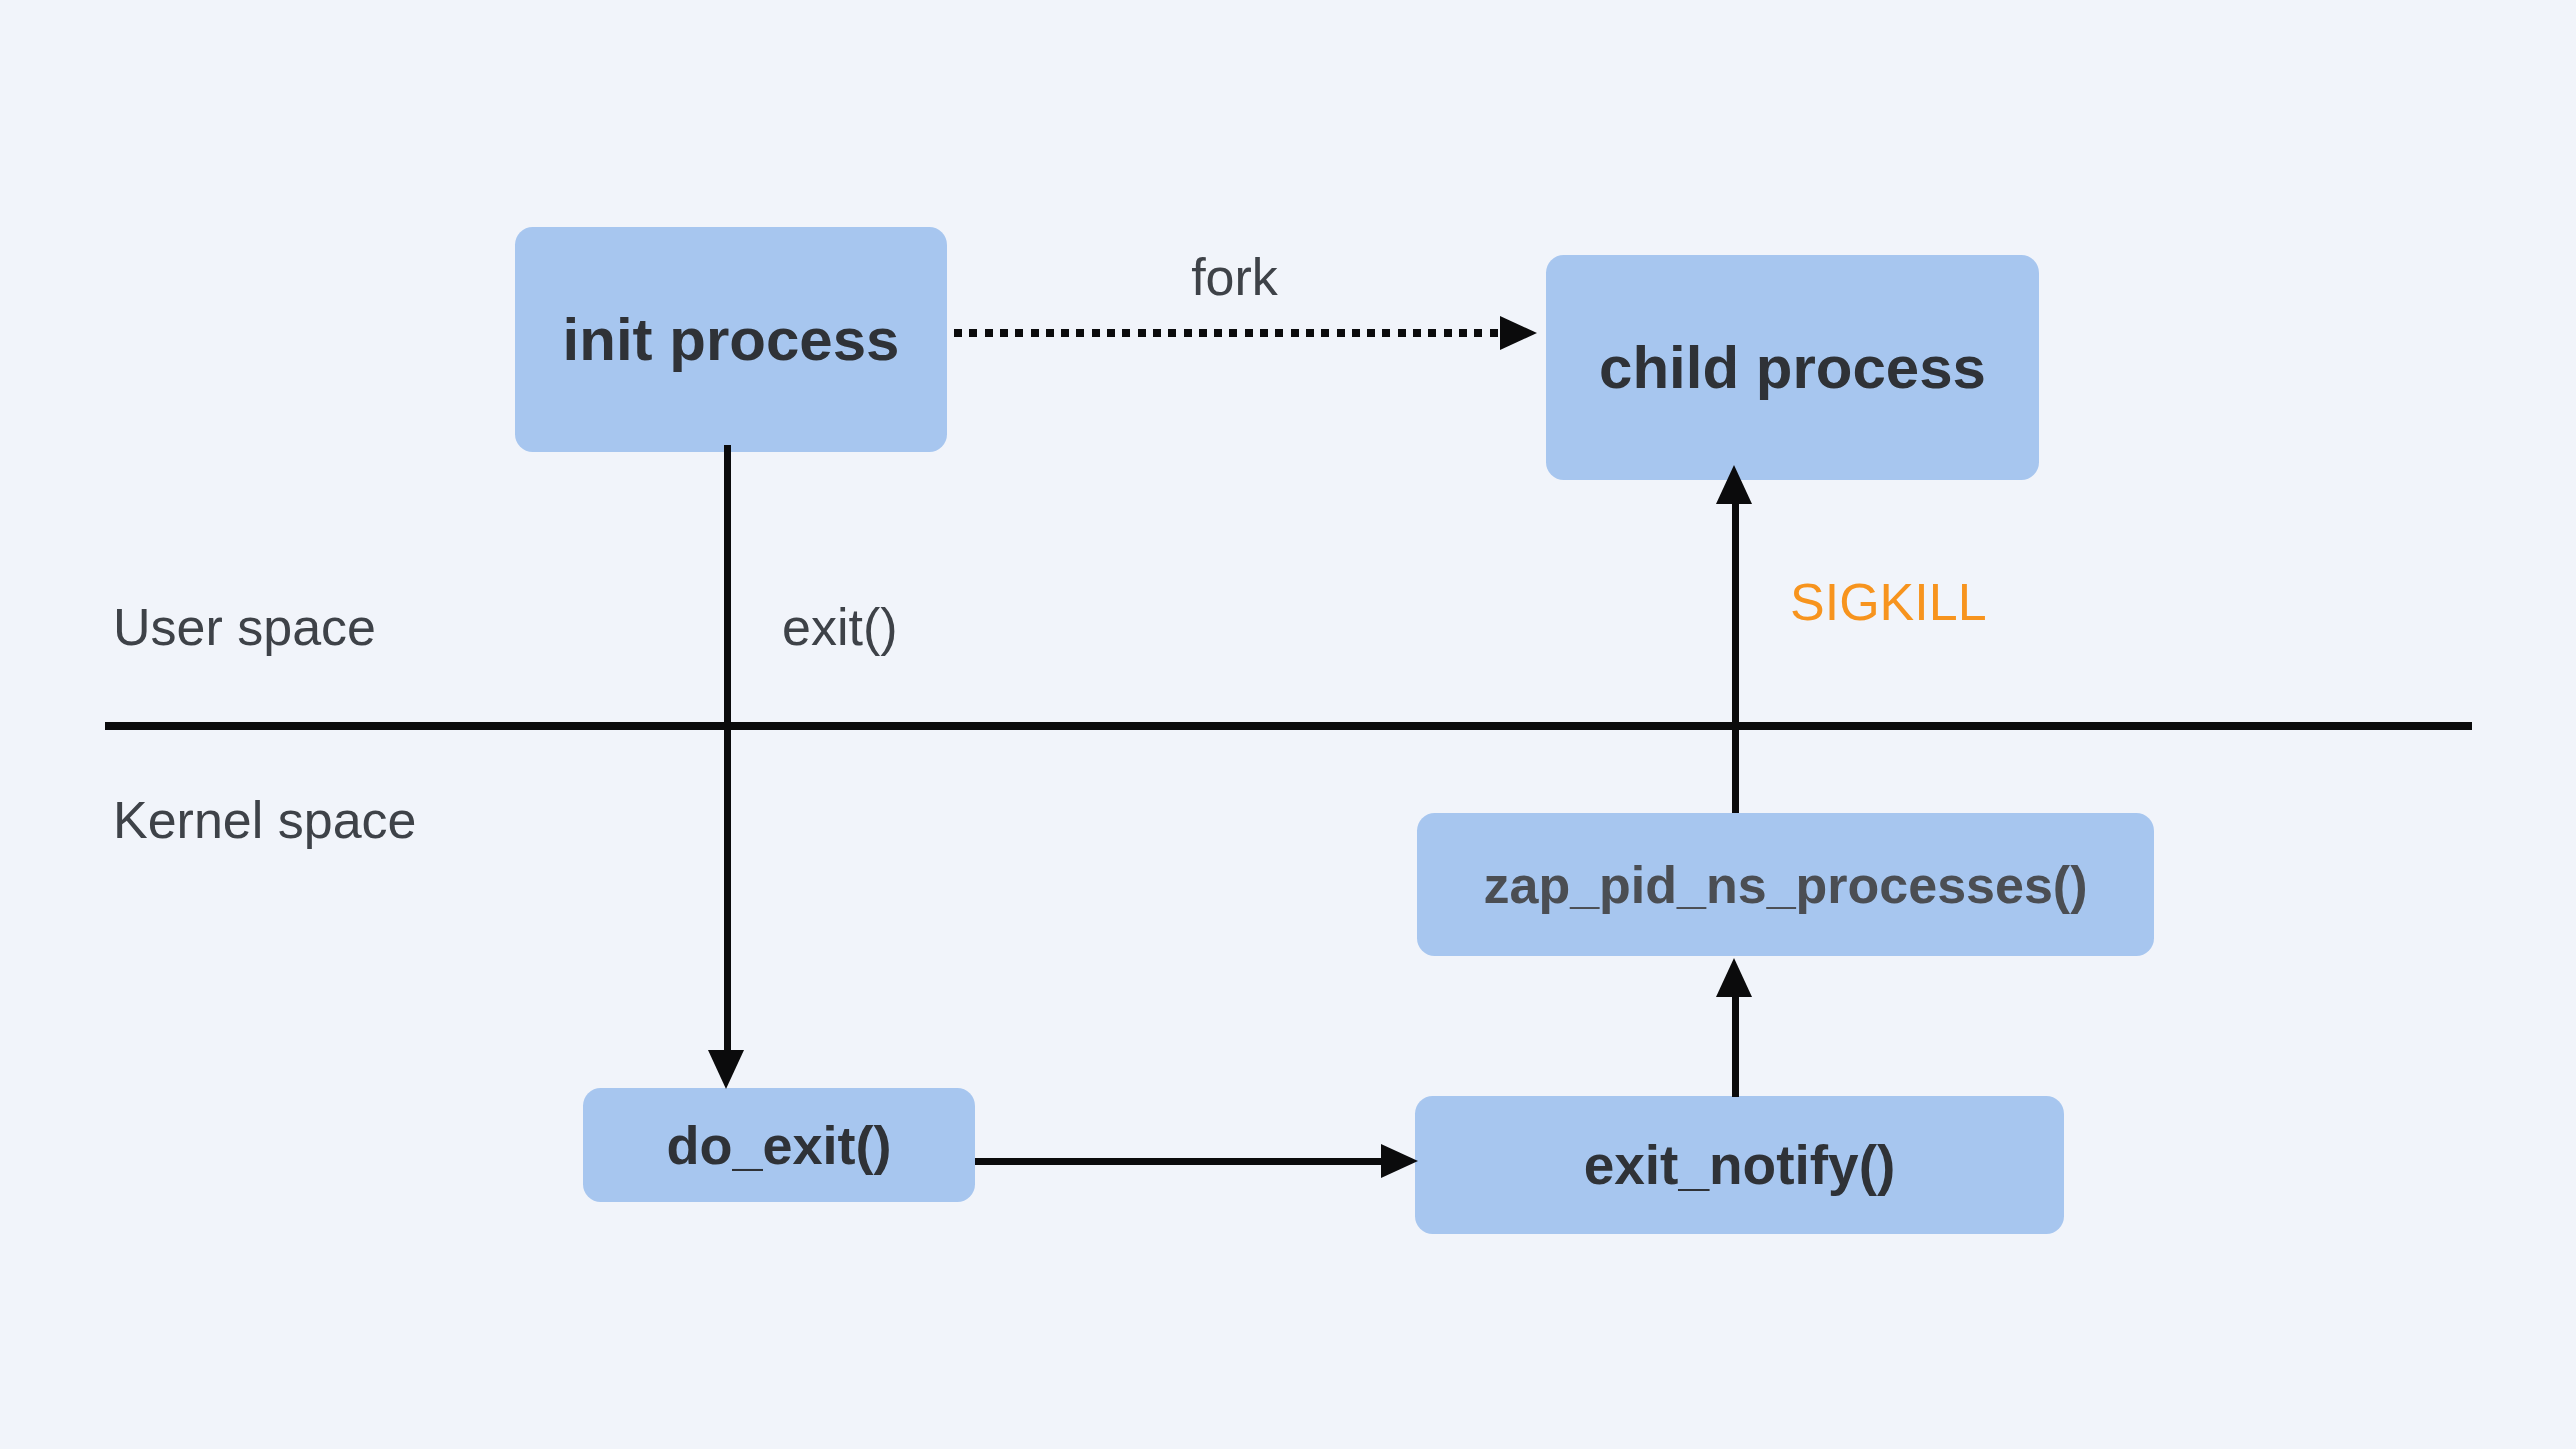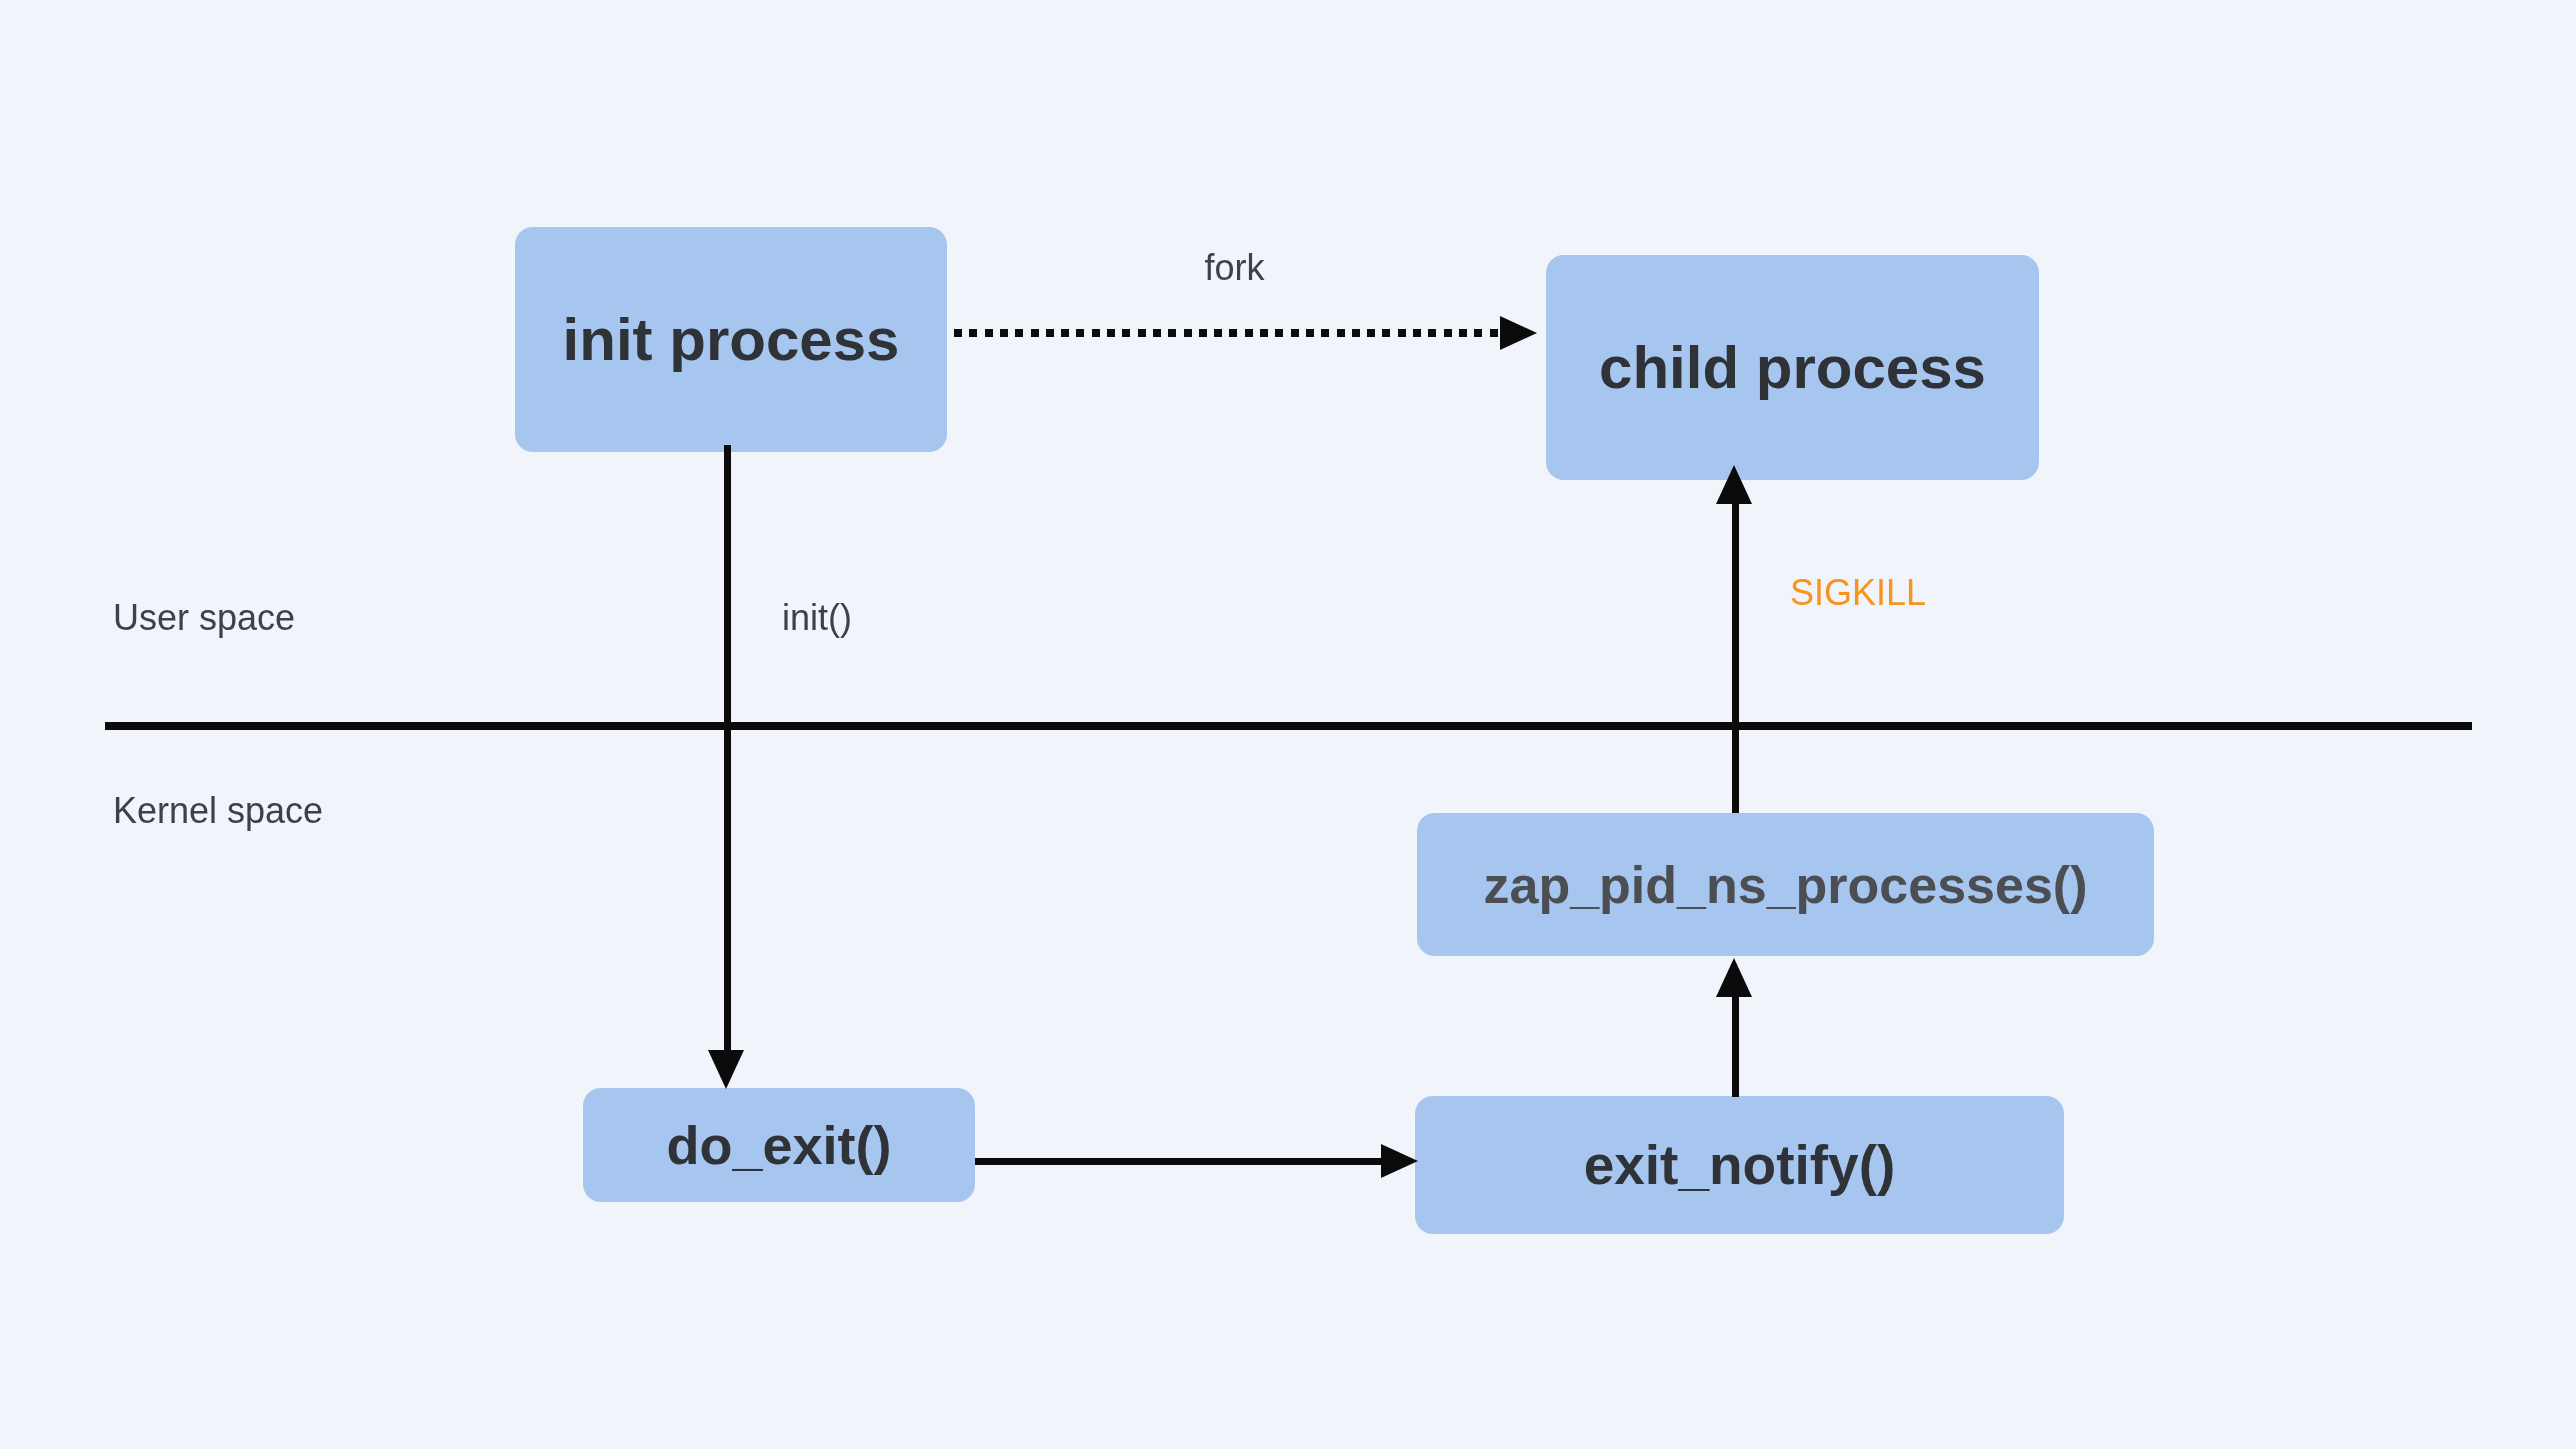--- a/index.html
+++ b/index.html
@@ -38,21 +38,21 @@
 
   
   .divider {
     position: absolute;
     left: 105px; top: 722px;
     width: 2367px; height: 8px;
     background: var(--line, #0b0b0c);
   }
   .annotation {
     position: absolute;
-    font-size: 36px;
+    font-size: 52px;
     color: var(--annotation-text, #3e4248);
     white-space: nowrap;
   }
   .label-user-space   { left: 113px;  top: 597px; }
   .label-kernel-space { left: 113px;  top: 790px; }
   .label-fork         { left: 1154px; top: 247px; width: 161px; text-align: center; }
   .label-exit         { left: 782px;  top: 597px; }
   .label-sigkill      { left: 1790px; top: 572px; color: var(--sigkill, #f7941e); }
 
   
@@ -122,21 +122,21 @@
   <div class="node node-do-exit">do_exit()</div>
   <div class="node node-exit-notify">exit_notify()</div>
   <div class="node node-zap">zap_pid_ns_processes()</div>
 
   <div class="shaft edge-fork-shaft"></div>
   <div class="head edge-fork-head"></div>
   <div class="annotation label-fork">fork</div>
 
   <div class="shaft edge-exit-shaft"></div>
   <div class="head edge-exit-head"></div>
-  <div class="annotation label-exit">init()</div>
+  <div class="annotation label-exit">exit()</div>
 
   <div class="shaft edge-notify-shaft"></div>
   <div class="head edge-notify-head"></div>
 
   <div class="shaft edge-zap-shaft"></div>
   <div class="head edge-zap-head"></div>
 
   <div class="shaft edge-sigkill-shaft"></div>
   <div class="head edge-sigkill-head"></div>
   <div class="annotation label-sigkill">SIGKILL</div>

